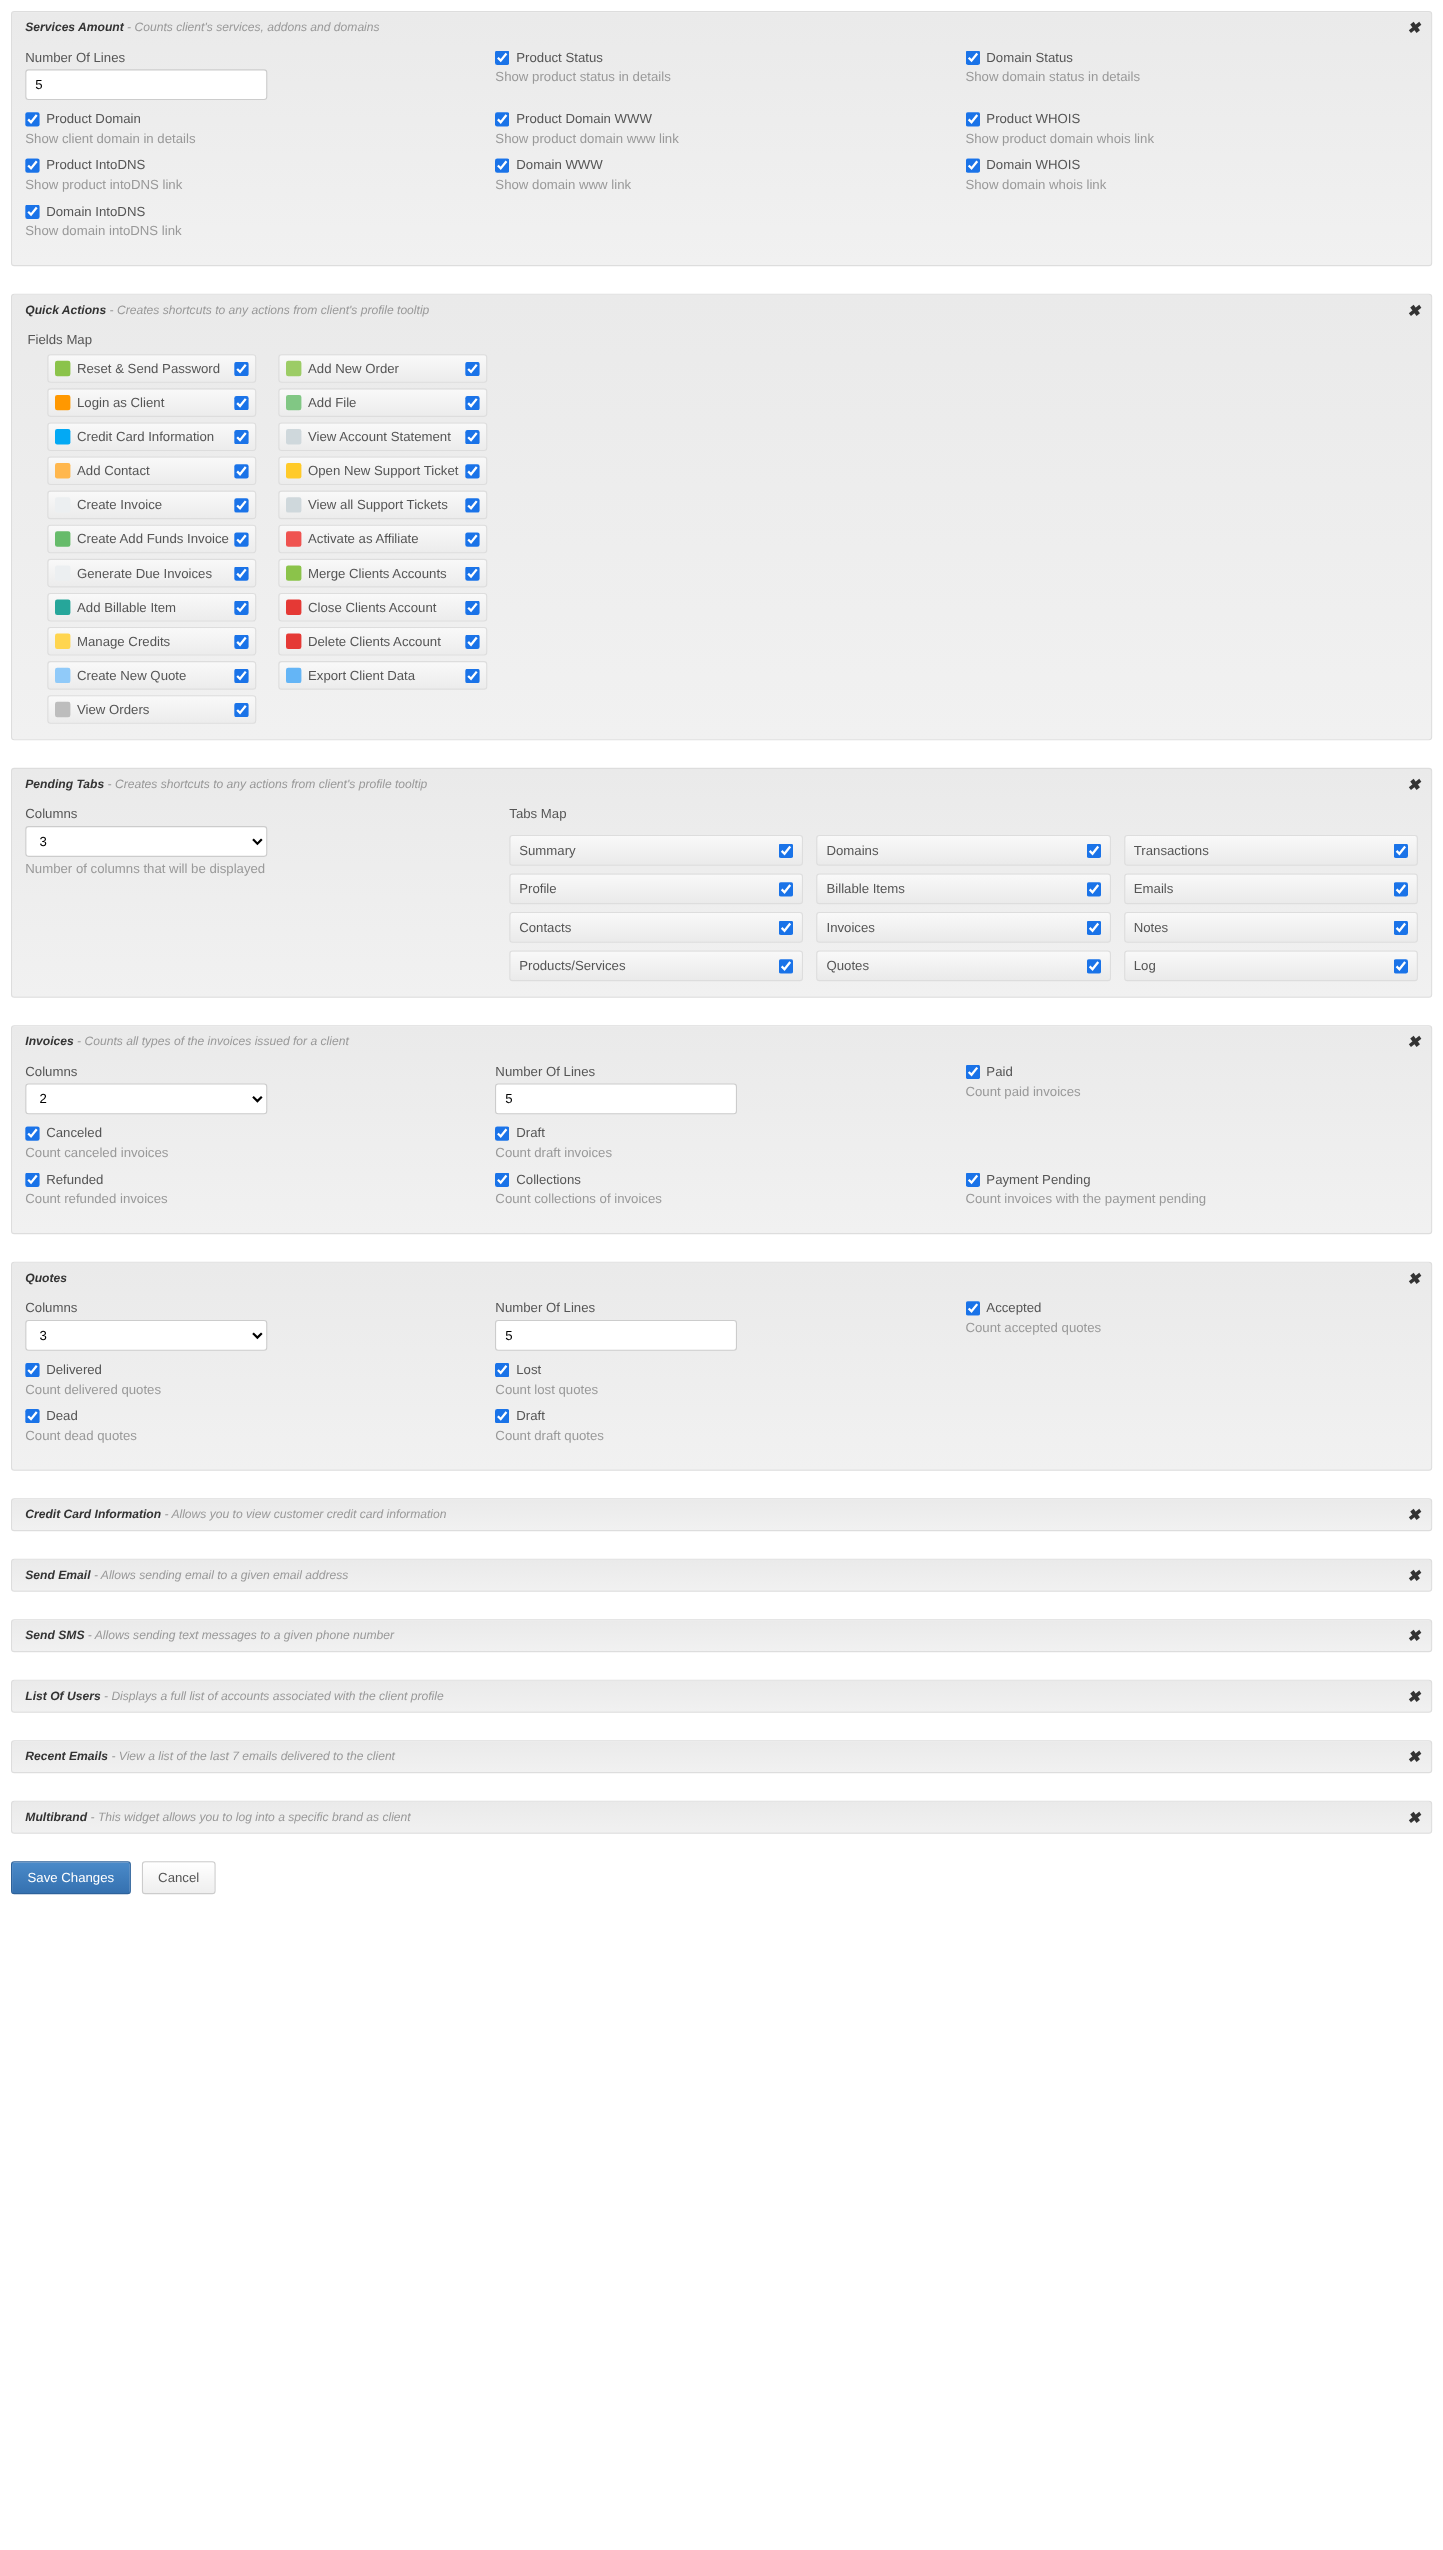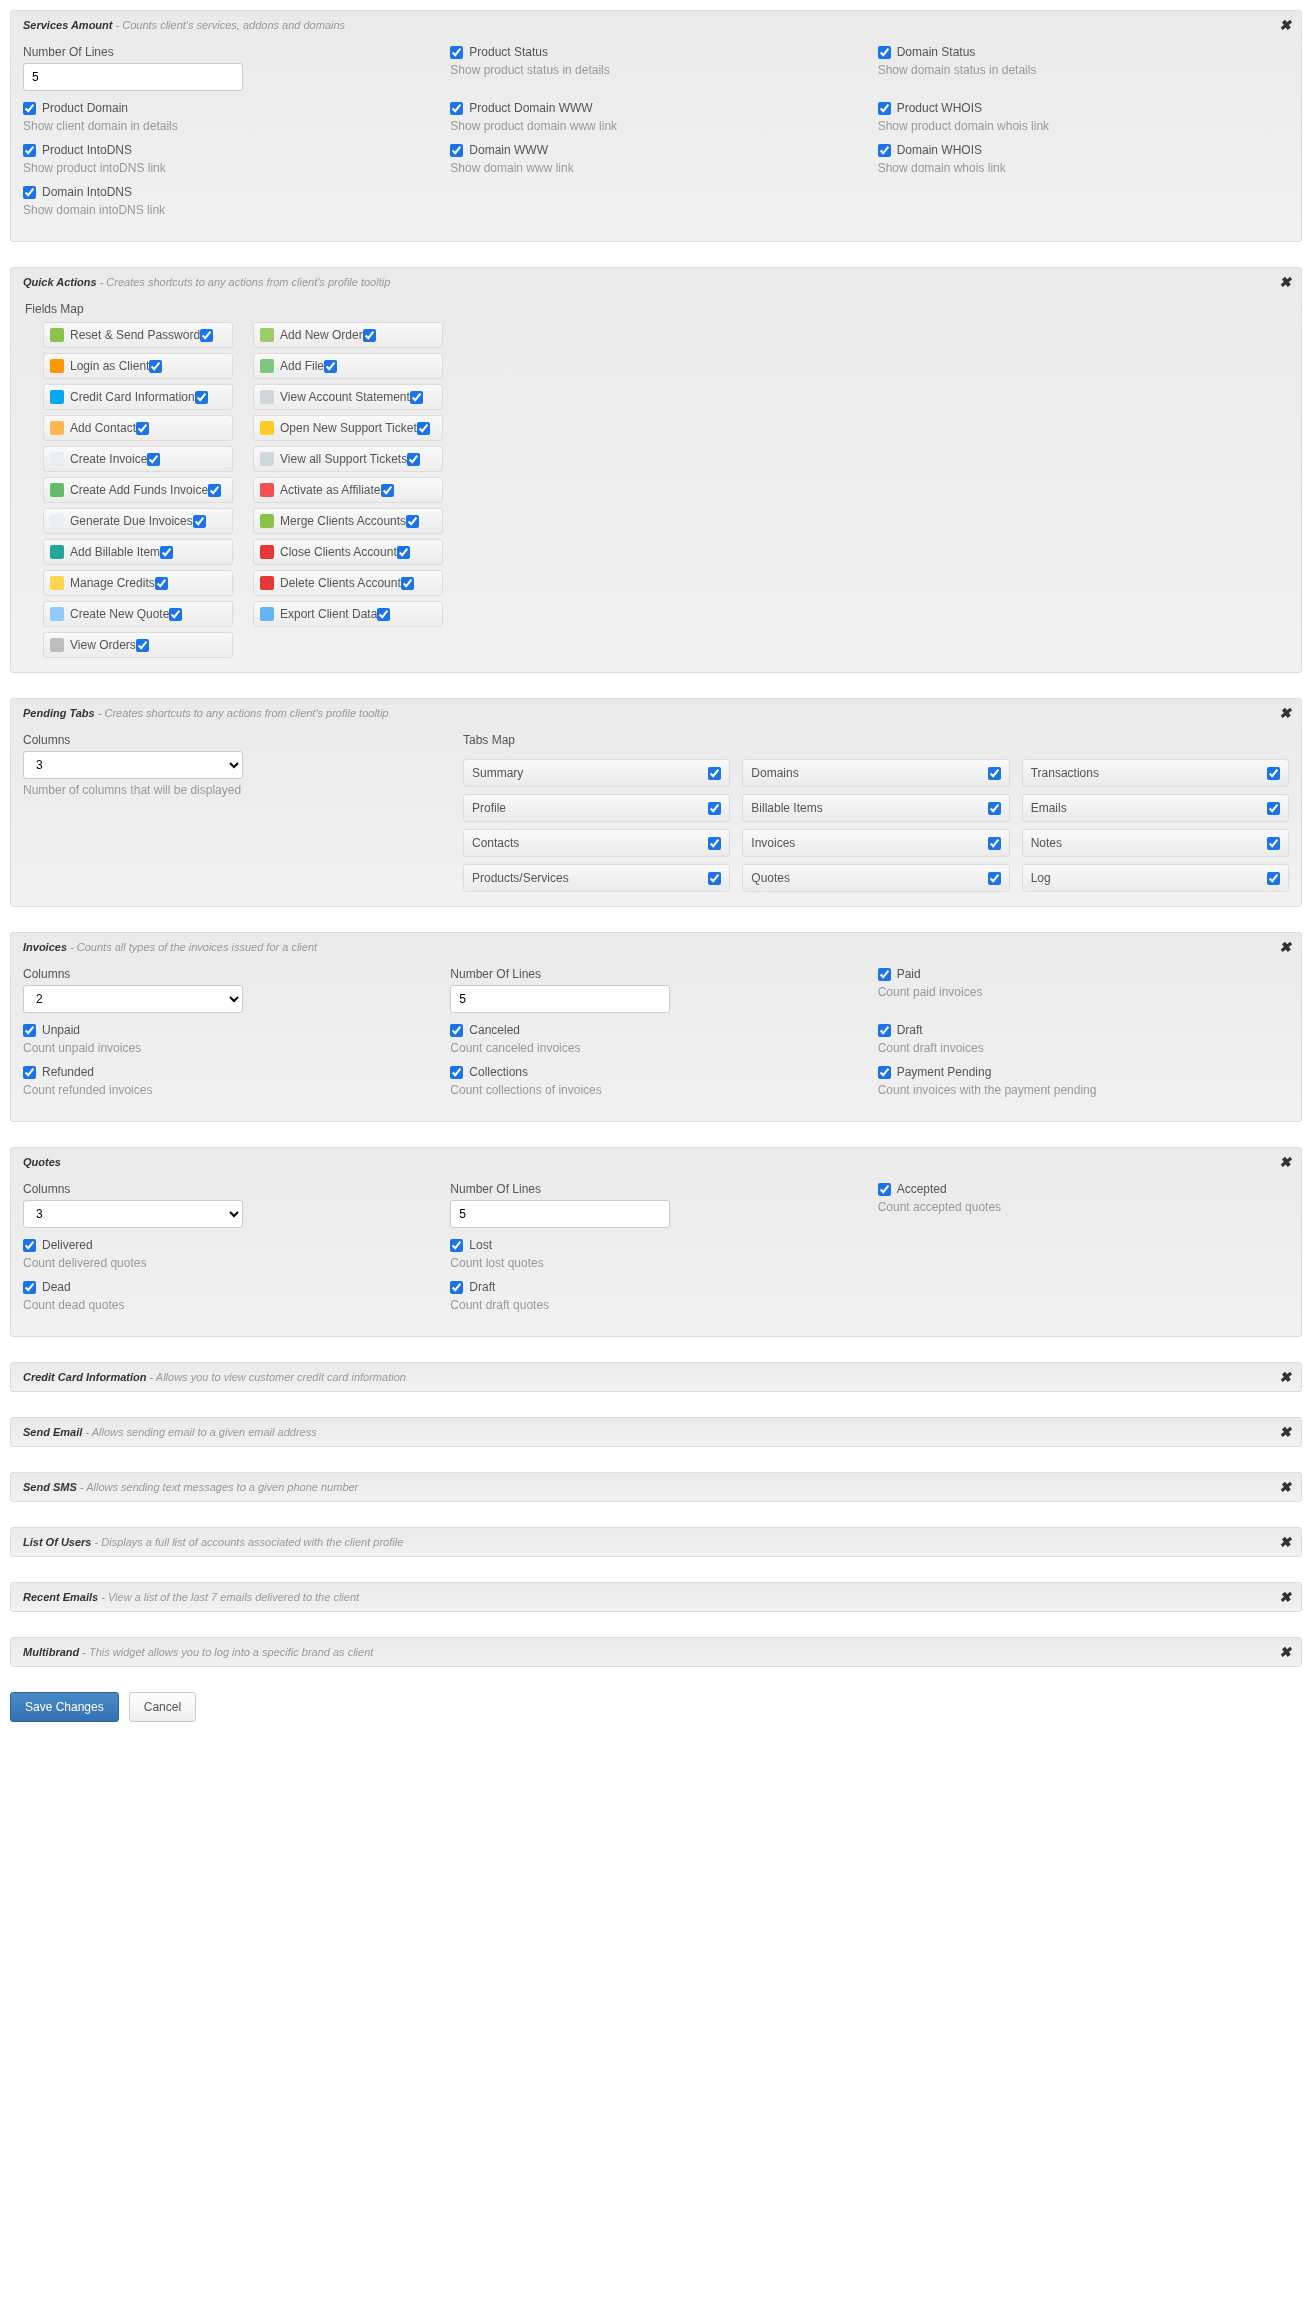--- a/index.html
+++ b/index.html
@@ -56,21 +56,21 @@
   height: 28px;
 }
 select.form-control { max-width: 220px; }
 .chk-line { display: flex; align-items: center; gap: 6px; margin-bottom: 2px; }
 .chk-line input[type=checkbox] { accent-color: #1a73e8; width: 13px; height: 13px; cursor: pointer; }
 .chk-line label { color: #555; font-size: 12px; }
 .fields-map-label { color: #555; font-size: 12px; margin: 0 0 6px 2px; display:block; }
 .map-columns { display: flex; gap: 20px; padding-left: 20px; }
 .map-col { width: 190px; display: flex; flex-direction: column; gap: 5px; }
 .map-item {
-  display: flex; align-items: center; 
+  display: flex; align-items: center; justify-content: space-between;
   padding: 5px 6px;
   background: linear-gradient(to bottom, #f9f9f9, #ececec);
   border: 1px solid #ddd;
   border-radius: 3px;
   font-size: 12px;
   color: #555;
 }
 .map-item .lbl { display: flex; align-items: center; gap: 6px; }
 .map-item input[type=checkbox] { accent-color: #1a73e8; cursor: pointer; }
 .ico {
@@ -484,29 +484,20 @@
           <div class="field-group">
             <div class="chk-line">
     <input type="checkbox" checked="" style="">
     <label>Paid</label>
             </div>
     <div class="field-help">Count paid invoices</div>
           </div>
         </div>
     </div>
     <div class="row">
-      <div class="col3" id="inv-col-d">
-          <div class="field-group">
-            <div class="chk-line">
-    <input type="checkbox" checked="" style="">
-    <label>Unpaid</label>
-            </div>
-    <div class="field-help">Count unpaid invoices</div>
-          </div>
-        </div>
       <div class="col3" id="inv-col-e">
           <div class="field-group">
             <div class="chk-line">
     <input type="checkbox" checked="" style="">
     <label>Canceled</label>
             </div>
     <div class="field-help">Count canceled invoices</div>
           </div>
         </div>
       <div class="col3" id="inv-col-f">

